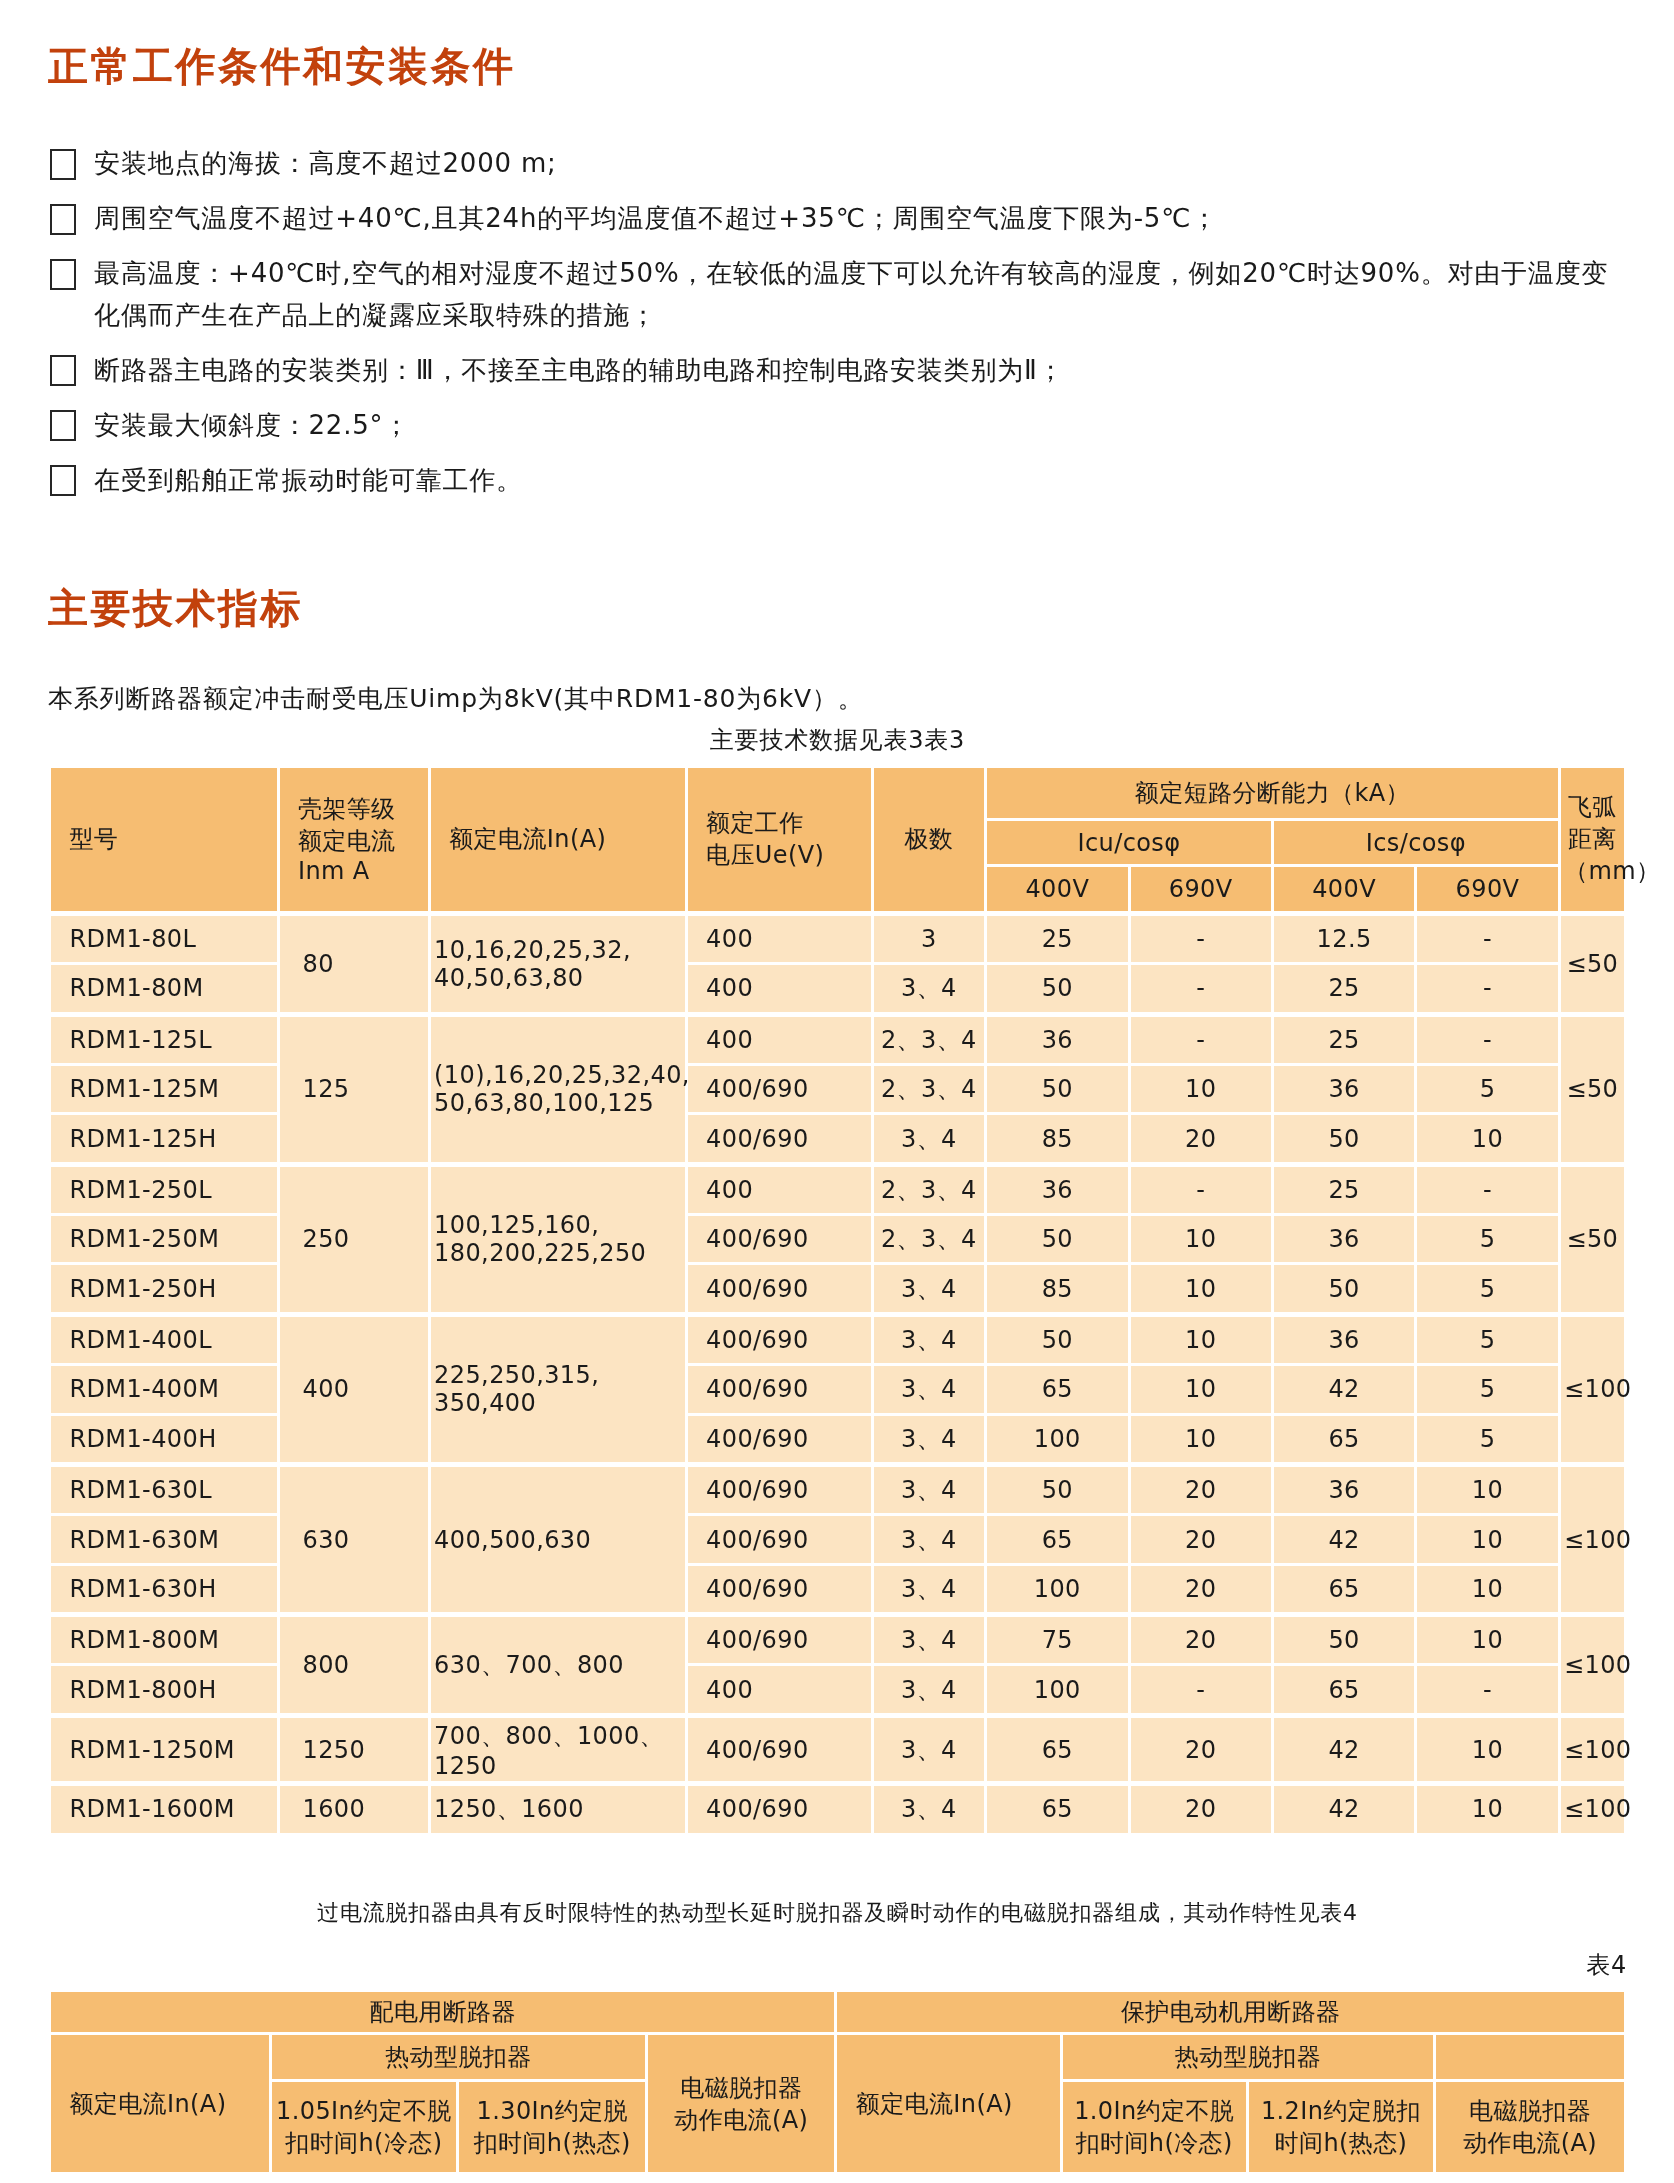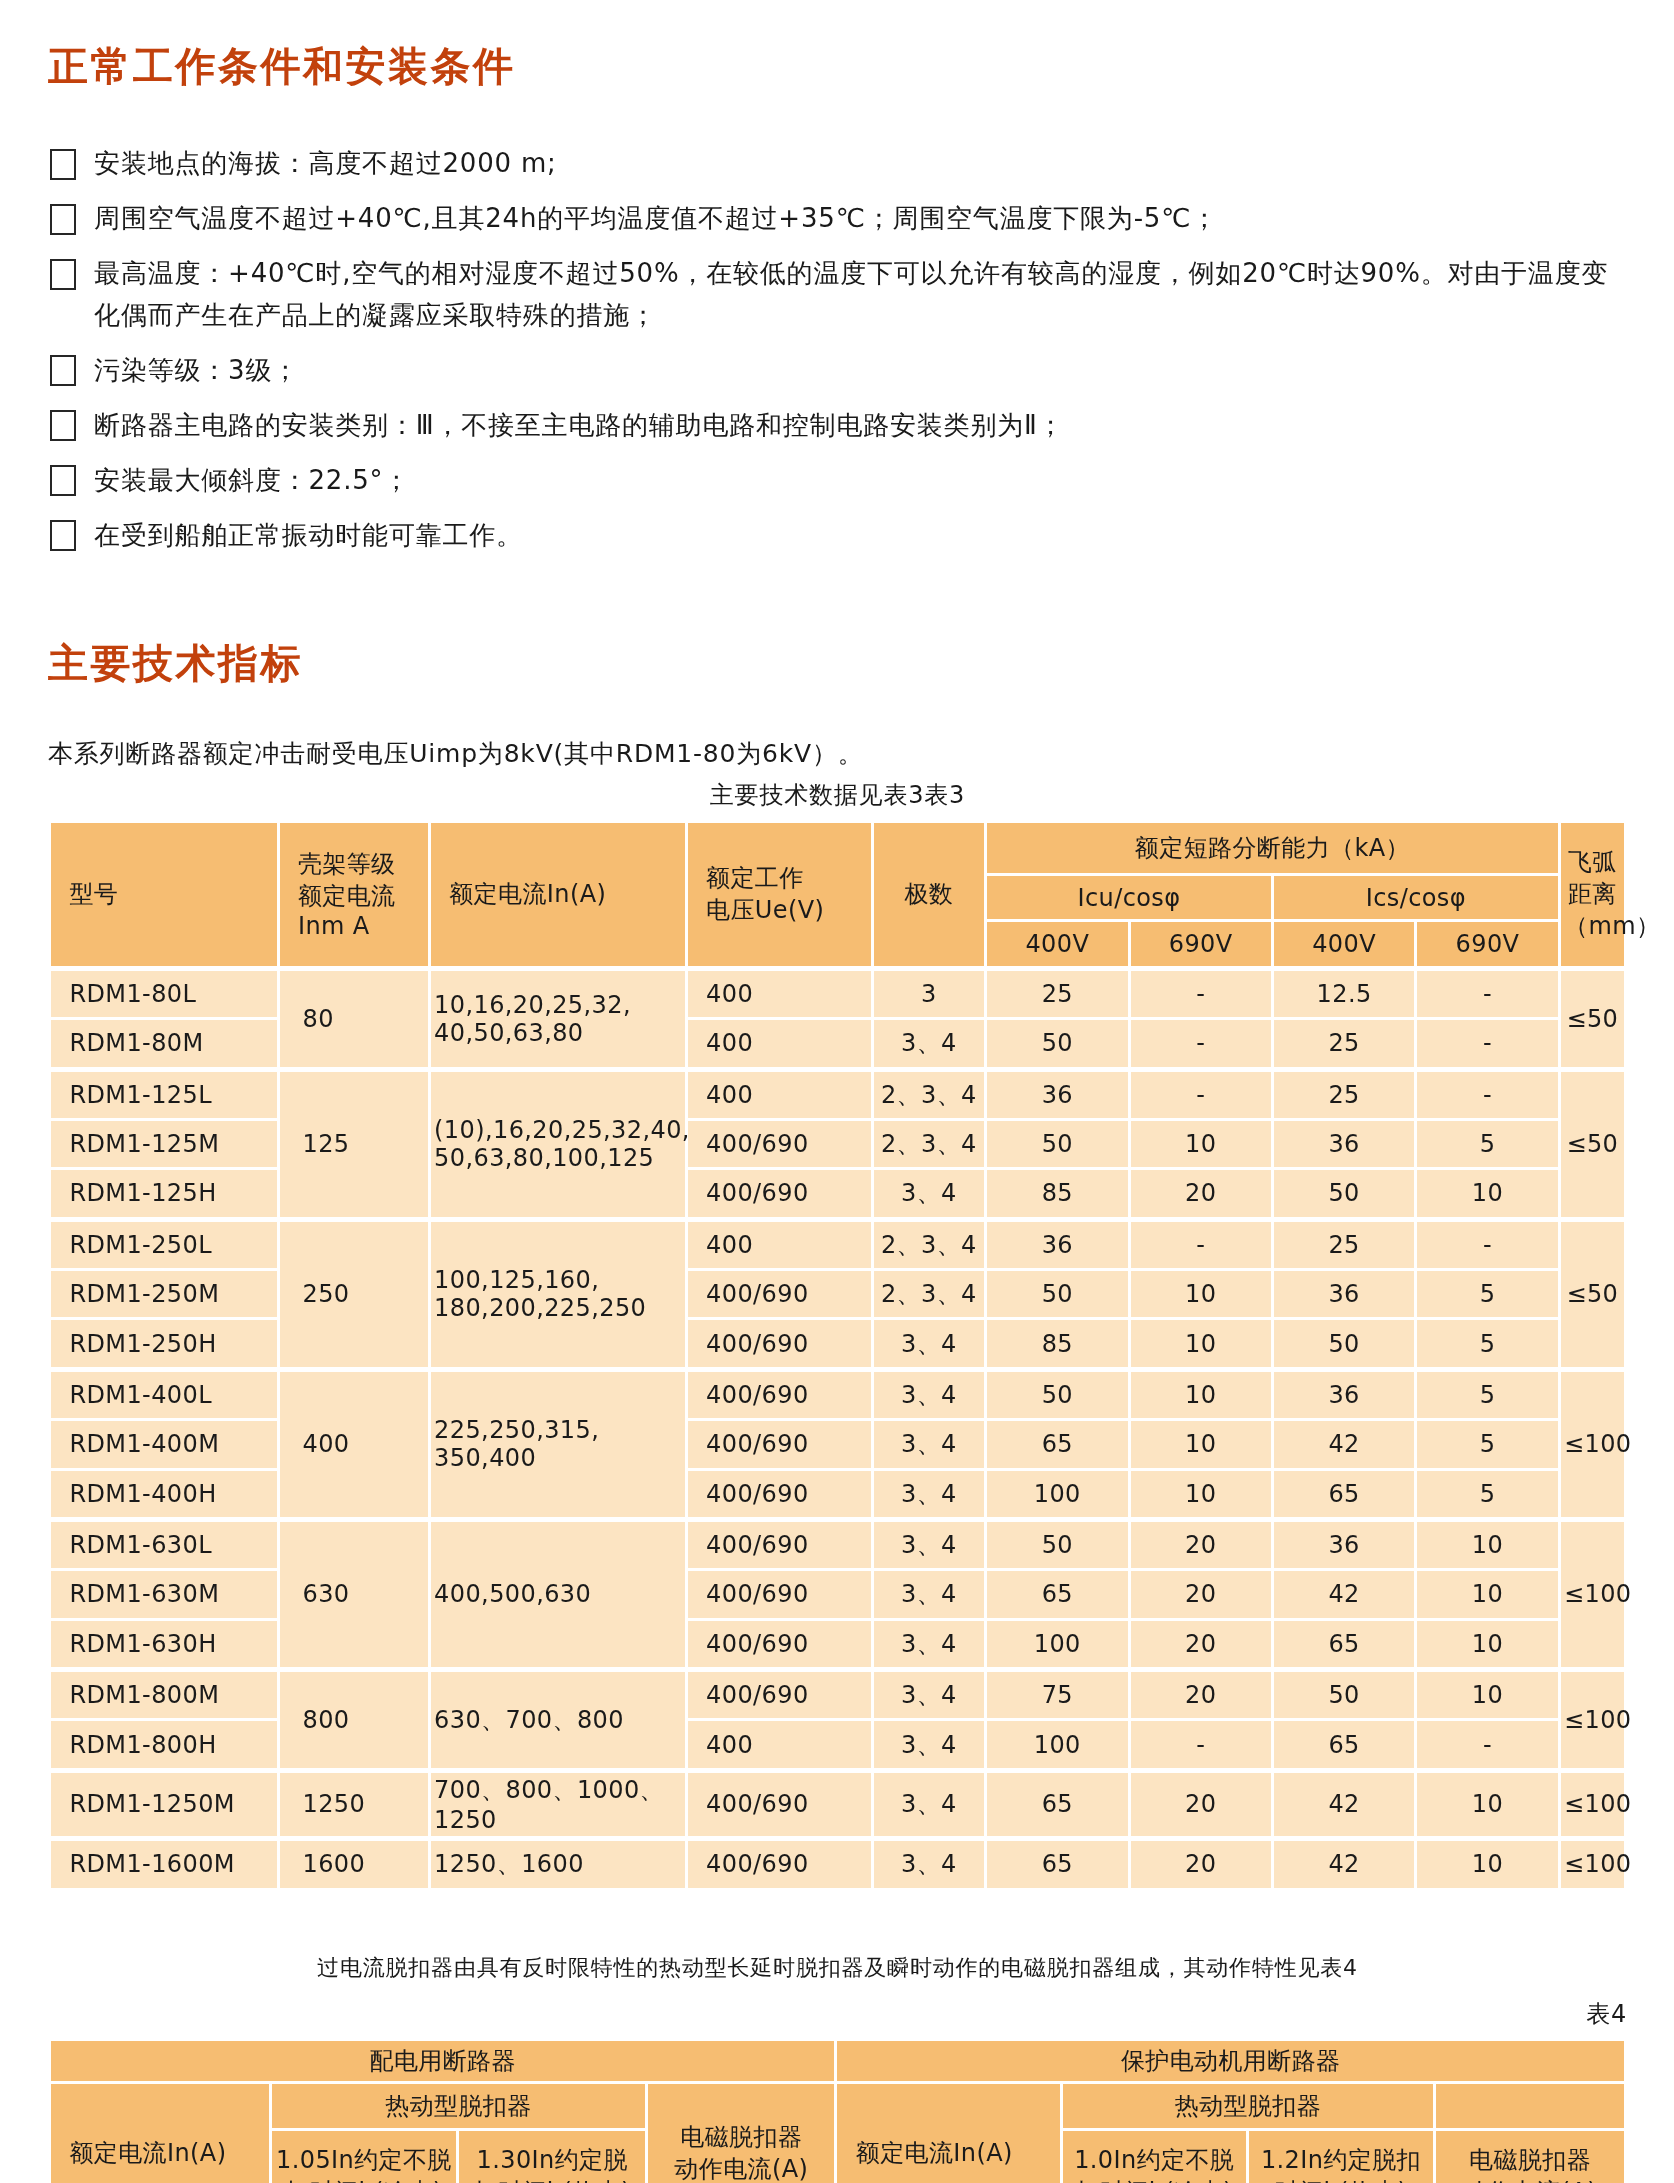--- a/index.html
+++ b/index.html
@@ -26,21 +26,21 @@
   .cond-note{
     font-size:25px;line-height:1.6;letter-spacing:0.8px;
     margin:1.7px 0 13.4px 44px;
   }
   .sec2{margin-top:80px;}
   .intro{font-size:25px;line-height:1.5;letter-spacing:0.8px;margin:44px 0 0 0;}
   .label-row{
     display:flex;justify-content:center;align-items:flex-end;
     font-size:24px;letter-spacing:0.8px;margin-top:6.7px;
   }
-  .label-row.right-only{justify-content:flex-end;margin-top:15px;}
+  .label-row.right-only{justify-content:flex-end;margin-top:21px;}
   table.t{
     border-collapse:collapse;width:100%;table-layout:fixed;
     font-size:24px;margin-top:8.4px;
   }
   table.t th,table.t td{
     border:3.3px solid #fff;text-align:center;vertical-align:middle;
     padding:1.7px 3.3px;letter-spacing:0.4px;
   }
   table.t th{background:#f6bd72;font-weight:normal;}
   table.t td{background:#fce4c2;}
@@ -72,24 +72,20 @@
       <span class="cbx"></span>
       <span>安装地点的海拔：高度不超过2000 m;</span>
     </div>
     <div class="cond-item">
       <span class="cbx"></span>
       <span>周围空气温度不超过+40℃,且其24h的平均温度值不超过+35℃；周围空气温度下限为-5℃；</span>
     </div>
     <div class="cond-item">
       <span class="cbx"></span>
       <span>最高温度：+40℃时,空气的相对湿度不超过50%，在较低的温度下可以允许有较高的湿度，例如20℃时达90%。对由于温度变化偶而产生在产品上的凝露应采取特殊的措施；</span>
-    </div>
-    <div class="cond-item">
-      <span class="cbx"></span>
-      <span>污染等级：3级；</span>
     </div>
     <div class="cond-item">
       <span class="cbx"></span>
       <span>断路器主电路的安装类别：Ⅲ，不接至主电路的辅助电路和控制电路安装类别为Ⅱ；</span>
     </div>
     <div class="cond-item">
       <span class="cbx"></span>
       <span>安装最大倾斜度：22.5°；</span>
     </div>
     <div class="cond-item">

